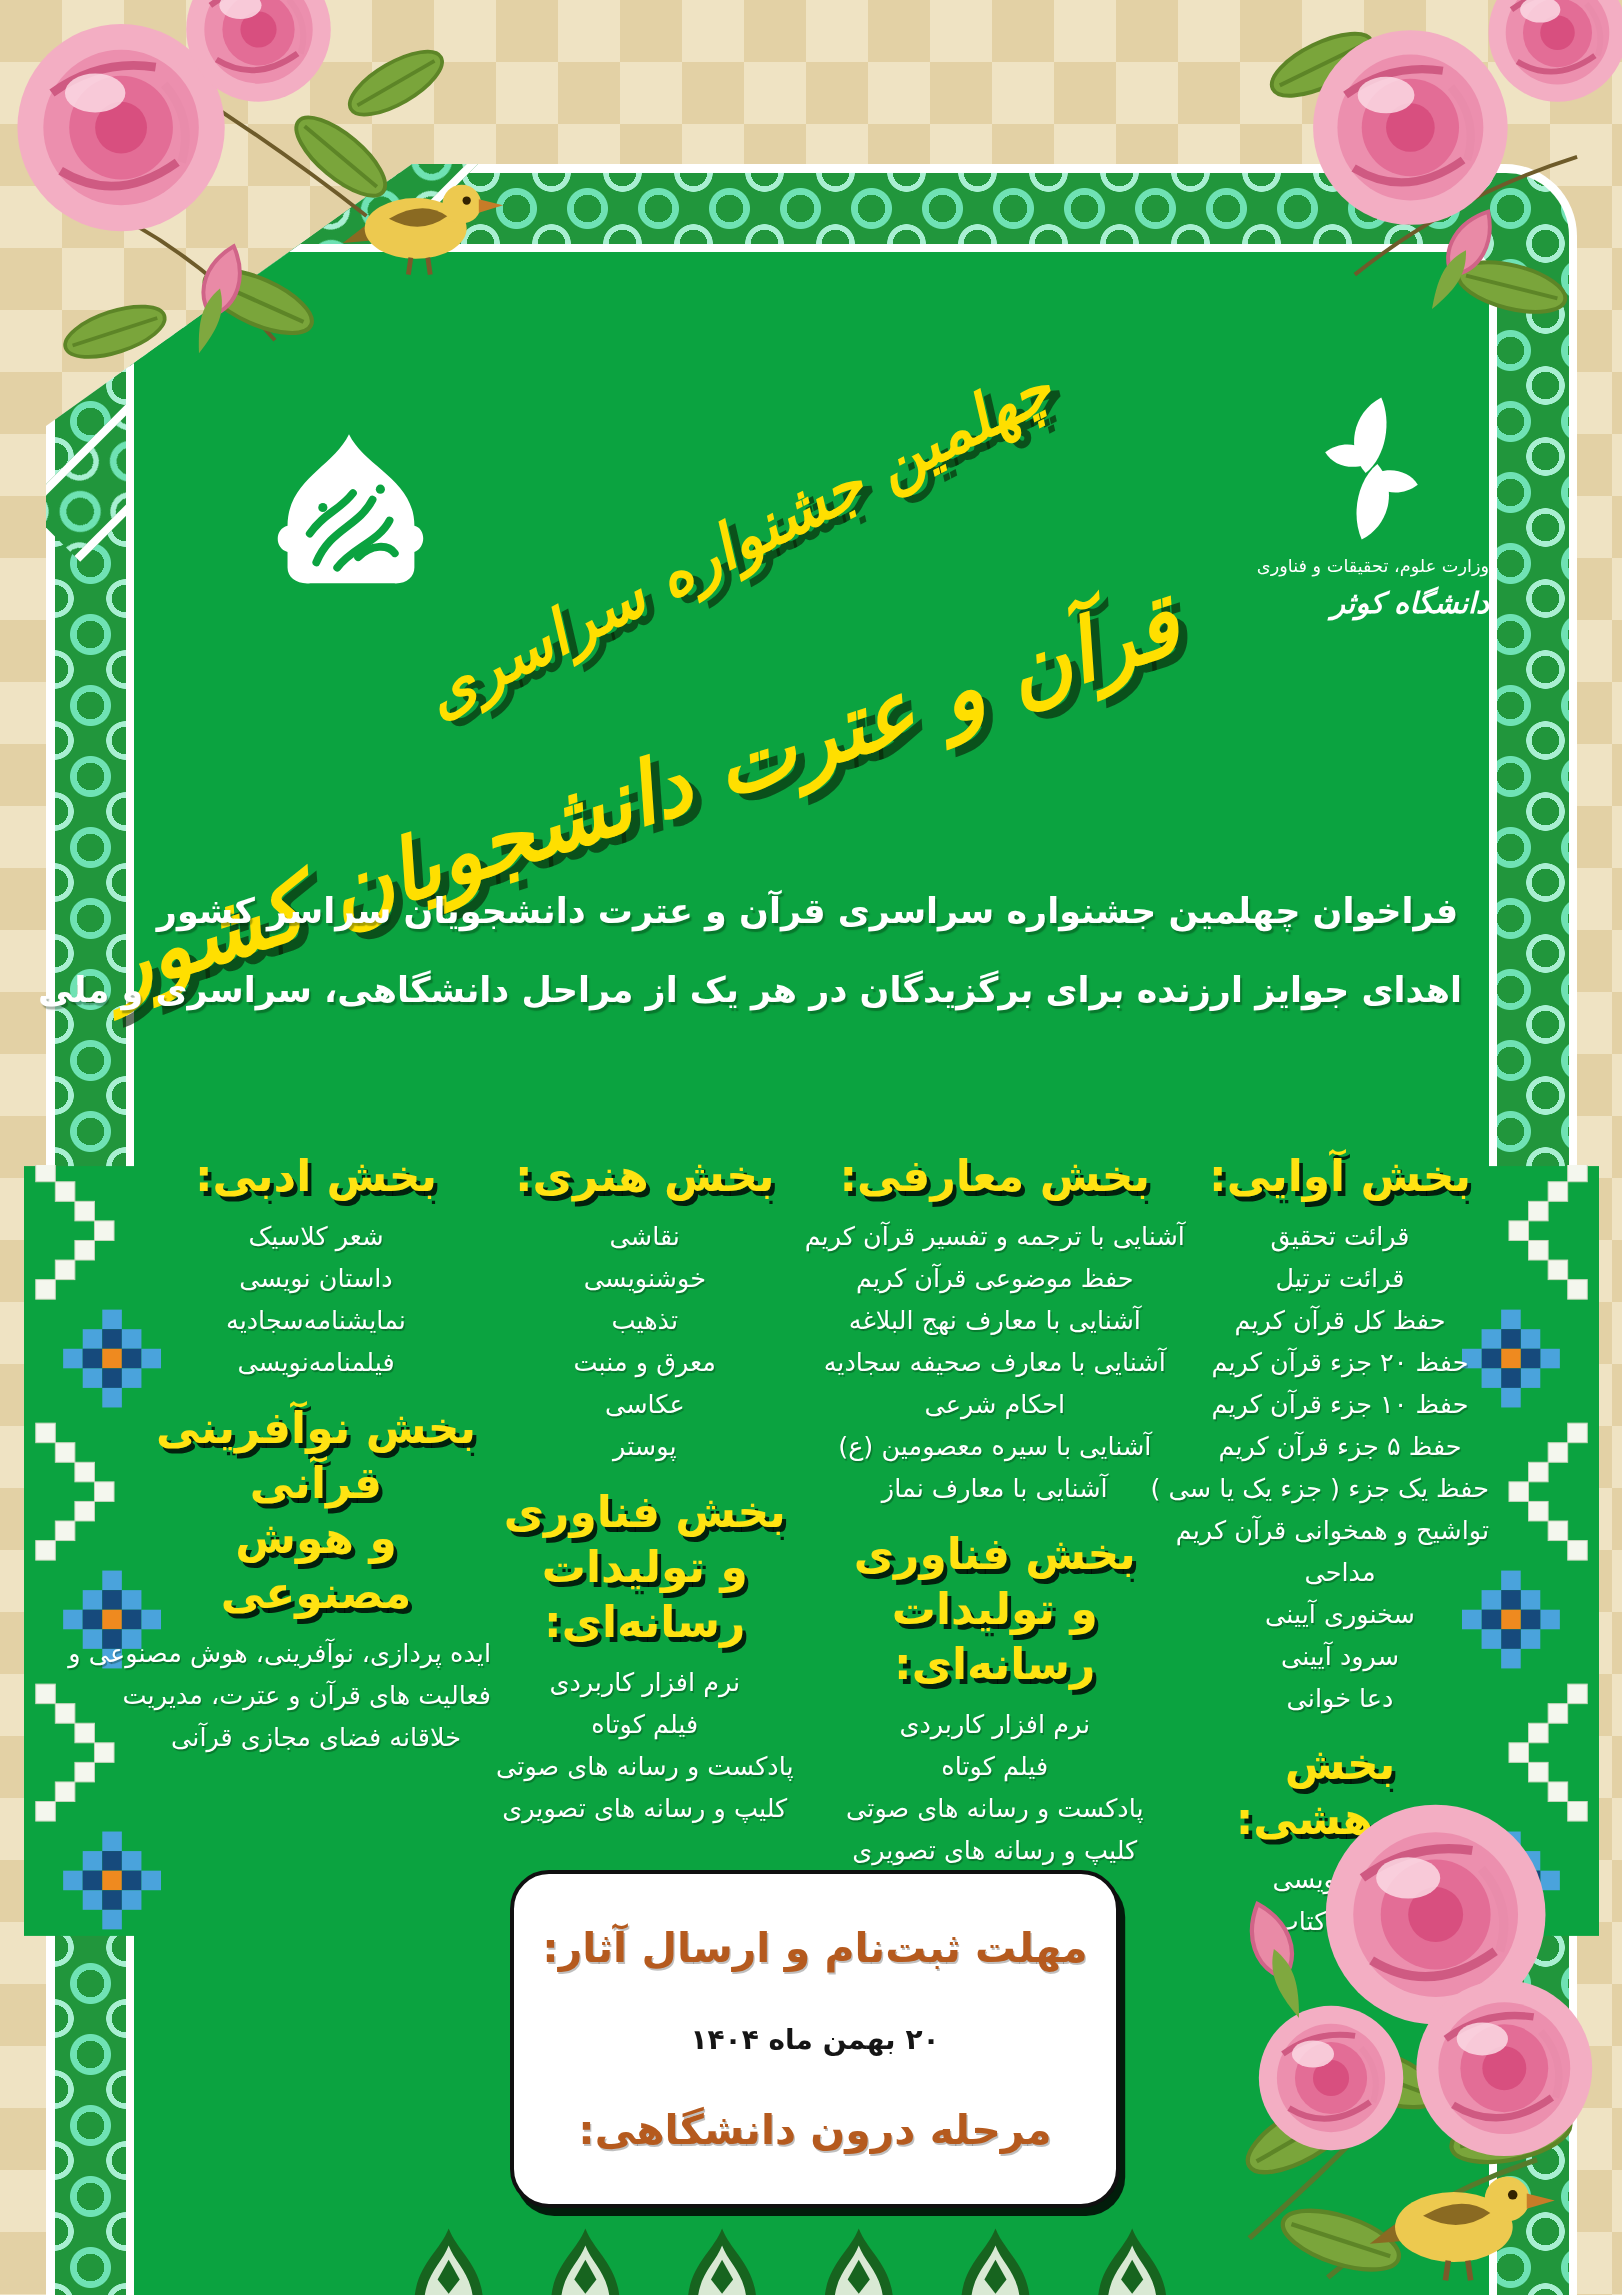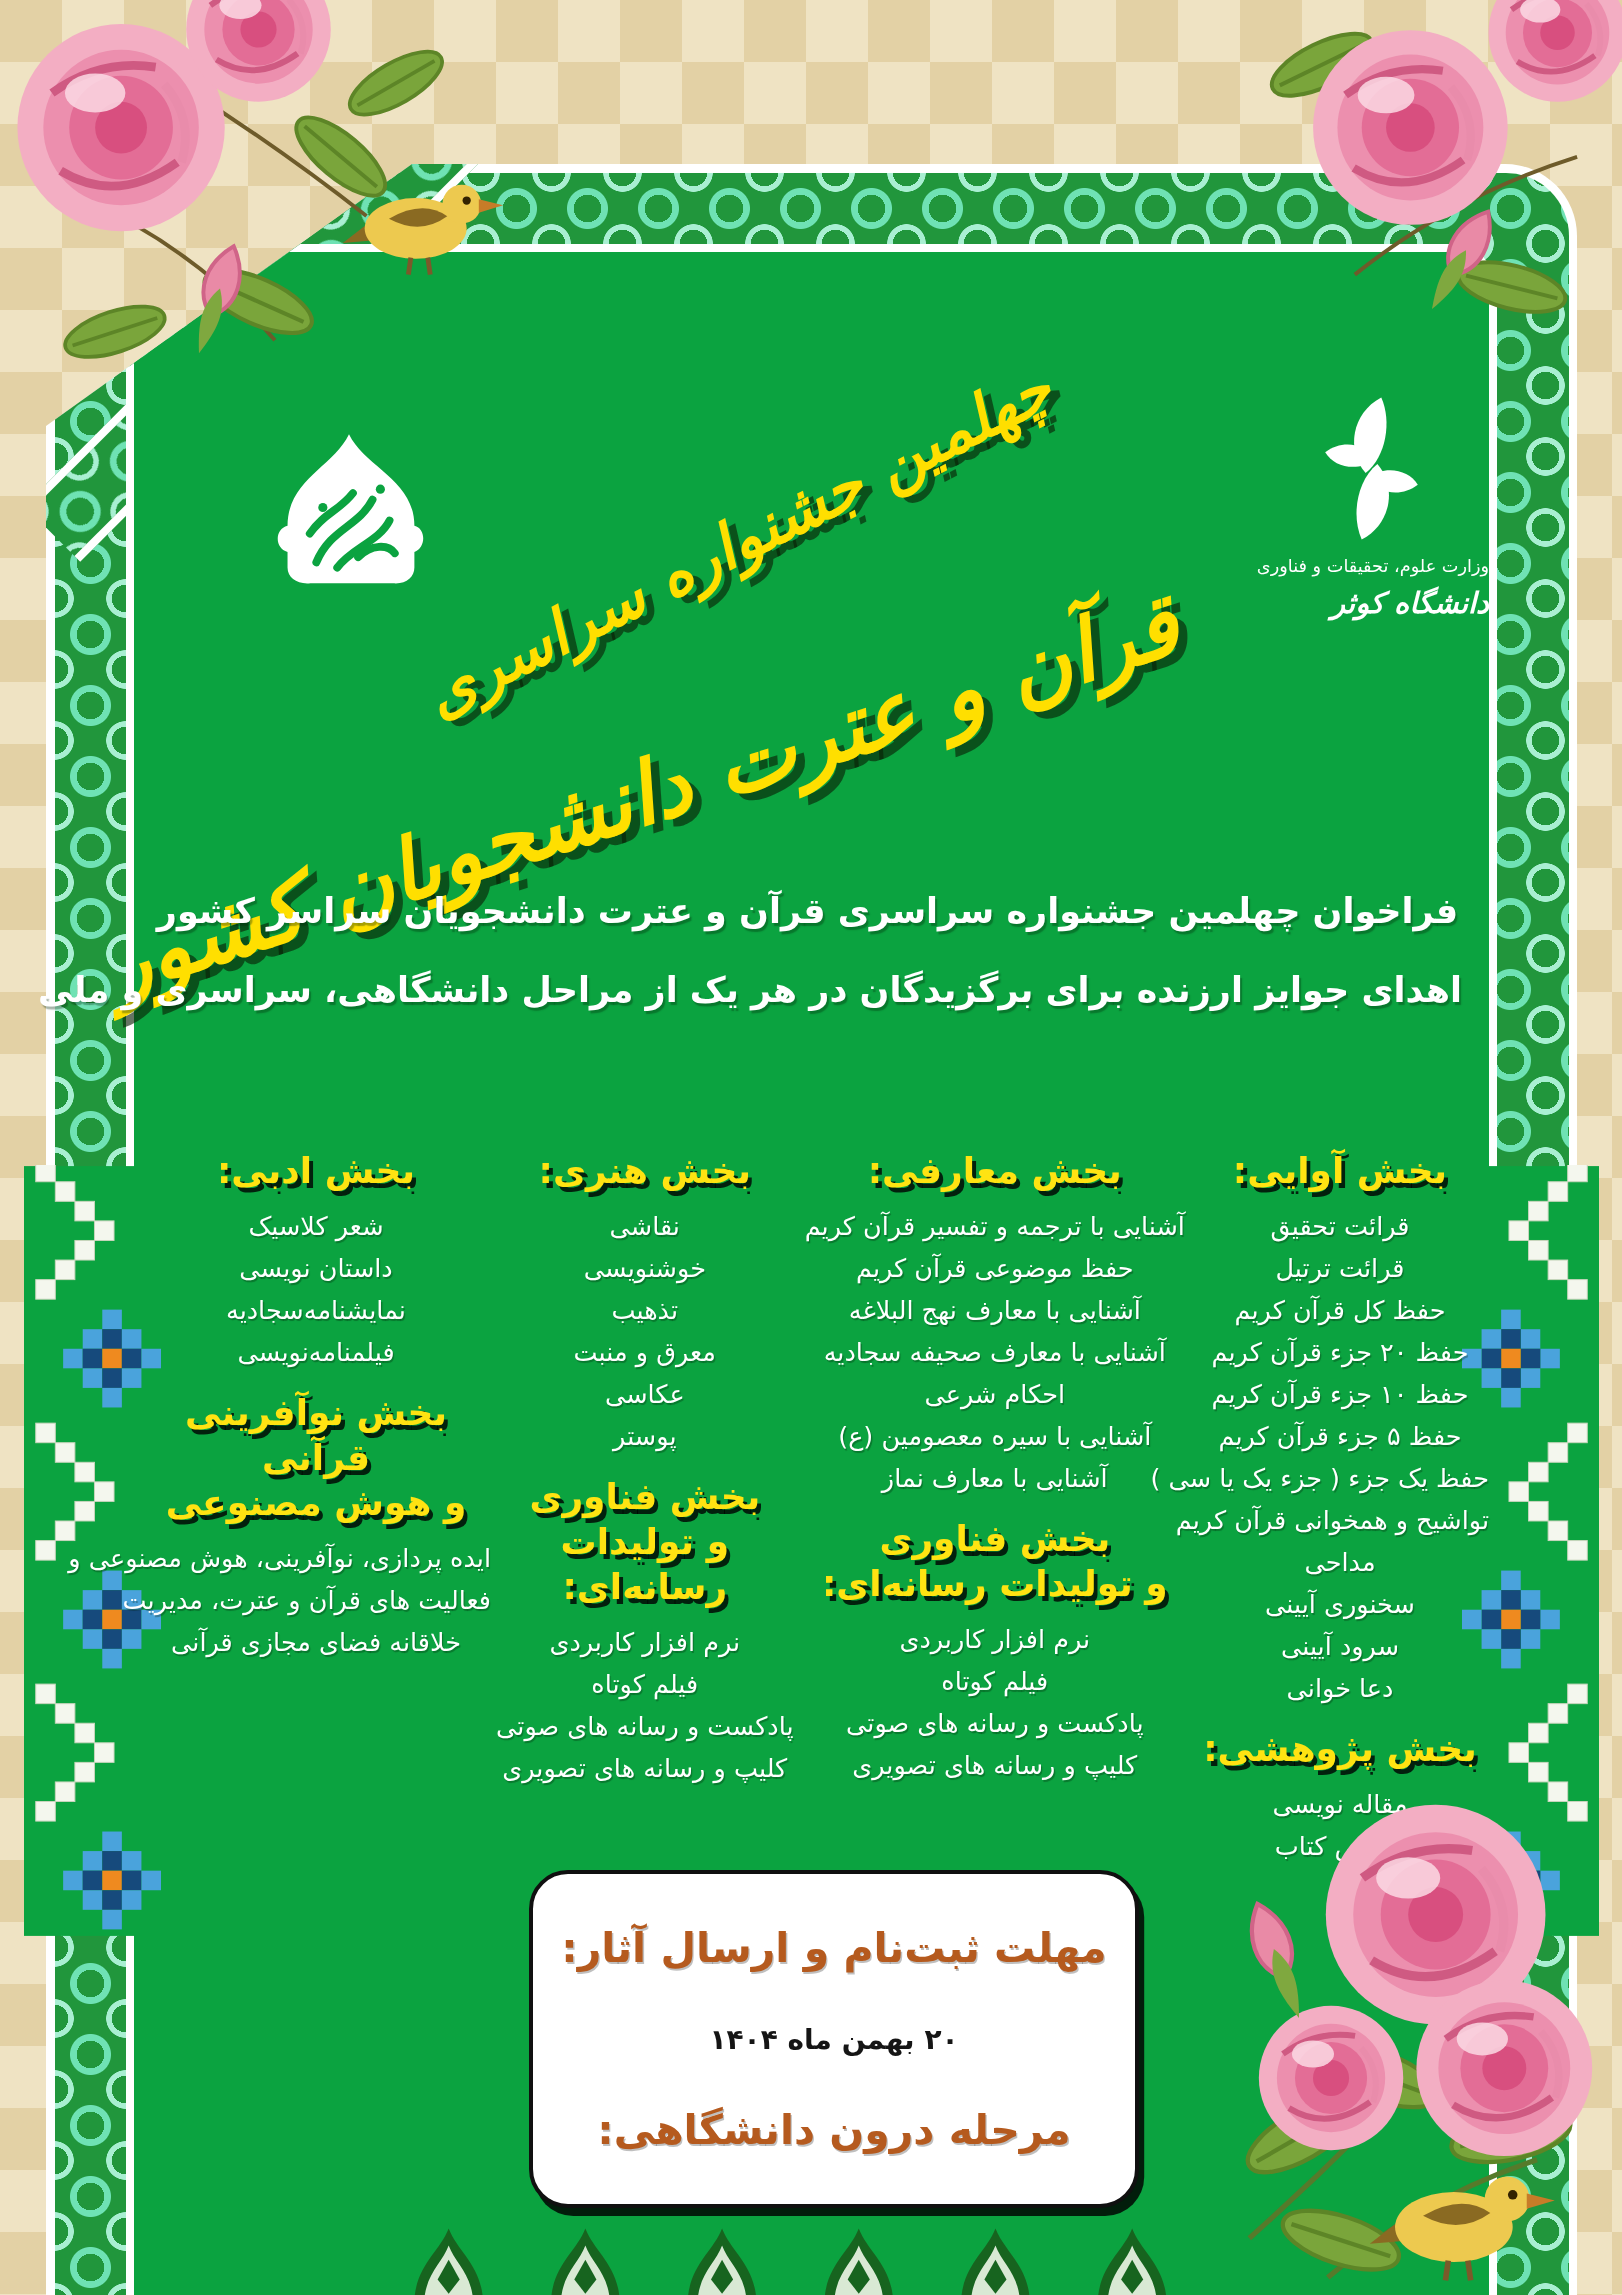--- a/index.html
+++ b/index.html
@@ -53,37 +53,36 @@
   .columns{
     position:absolute; left:141px; top:1148px; width:1348px; z-index:6;
     display:flex; flex-direction:row; direction:rtl;
   }
   .column{text-align:center;}
   .column:nth-child(1){width:298px;}
   .column:nth-child(2){width:393px;}
   .column:nth-child(3){width:308px;}
   .column:nth-child(4){width:350px;}
   .section-header{
-    color:#ffe312; font-weight:bold; font-size:36px; line-height:1.25;
+    color:#ffe312; font-weight:bold; font-size:44px; line-height:1.25;
     white-space:pre-line; text-shadow:3.9px 4.6px 0 rgba(0,0,0,.8);
     margin-bottom:11.8px; margin-top:17px; direction:rtl;
   }
   .section-header:first-child{margin-top:0;}
   .section-item{
     color:#ffffff; font-size:25.5px; line-height:42px; white-space:nowrap; direction:rtl;
     text-shadow:1.3px 2px 0.7px rgba(0,30,8,.3);
   }
   
   .deadline-box{
     position:absolute; left:510px; top:1870px; width:602px; height:330px; z-index:7;
     background:#ffffff; border:4.6px solid #101010; border-radius:39px;
     box-shadow:5.2px 7.9px 0 rgba(0,0,0,.82);
     display:flex; flex-direction:column; justify-content:space-evenly; align-items:center;
     text-align:right;
-    margin-left:19px;
   }
   .deadline-label{color:#b55a1e; font-weight:bold; font-size:41px; direction:rtl; white-space:nowrap;
     text-shadow:1.3px 2px 0 rgba(0,0,0,.25);}
   .deadline-value{color:#151515; font-weight:bold; font-size:28px; direction:rtl; white-space:nowrap;}
   
   .ministry-block{position:absolute; left:1253px; top:393px; width:236px; z-index:6;}
   .ministry-block svg{display:block; margin:0 auto;}
   .ministry-text{color:#fff; font-size:17.7px; margin-top:11.8px; direction:rtl; white-space:nowrap;}
   .university-text{color:#fff; font-size:29px; font-weight:bold; font-style:italic; margin-top:10.5px; direction:rtl; white-space:nowrap;}
   .emblem{position:absolute; left:260px; top:429px; z-index:6;}

